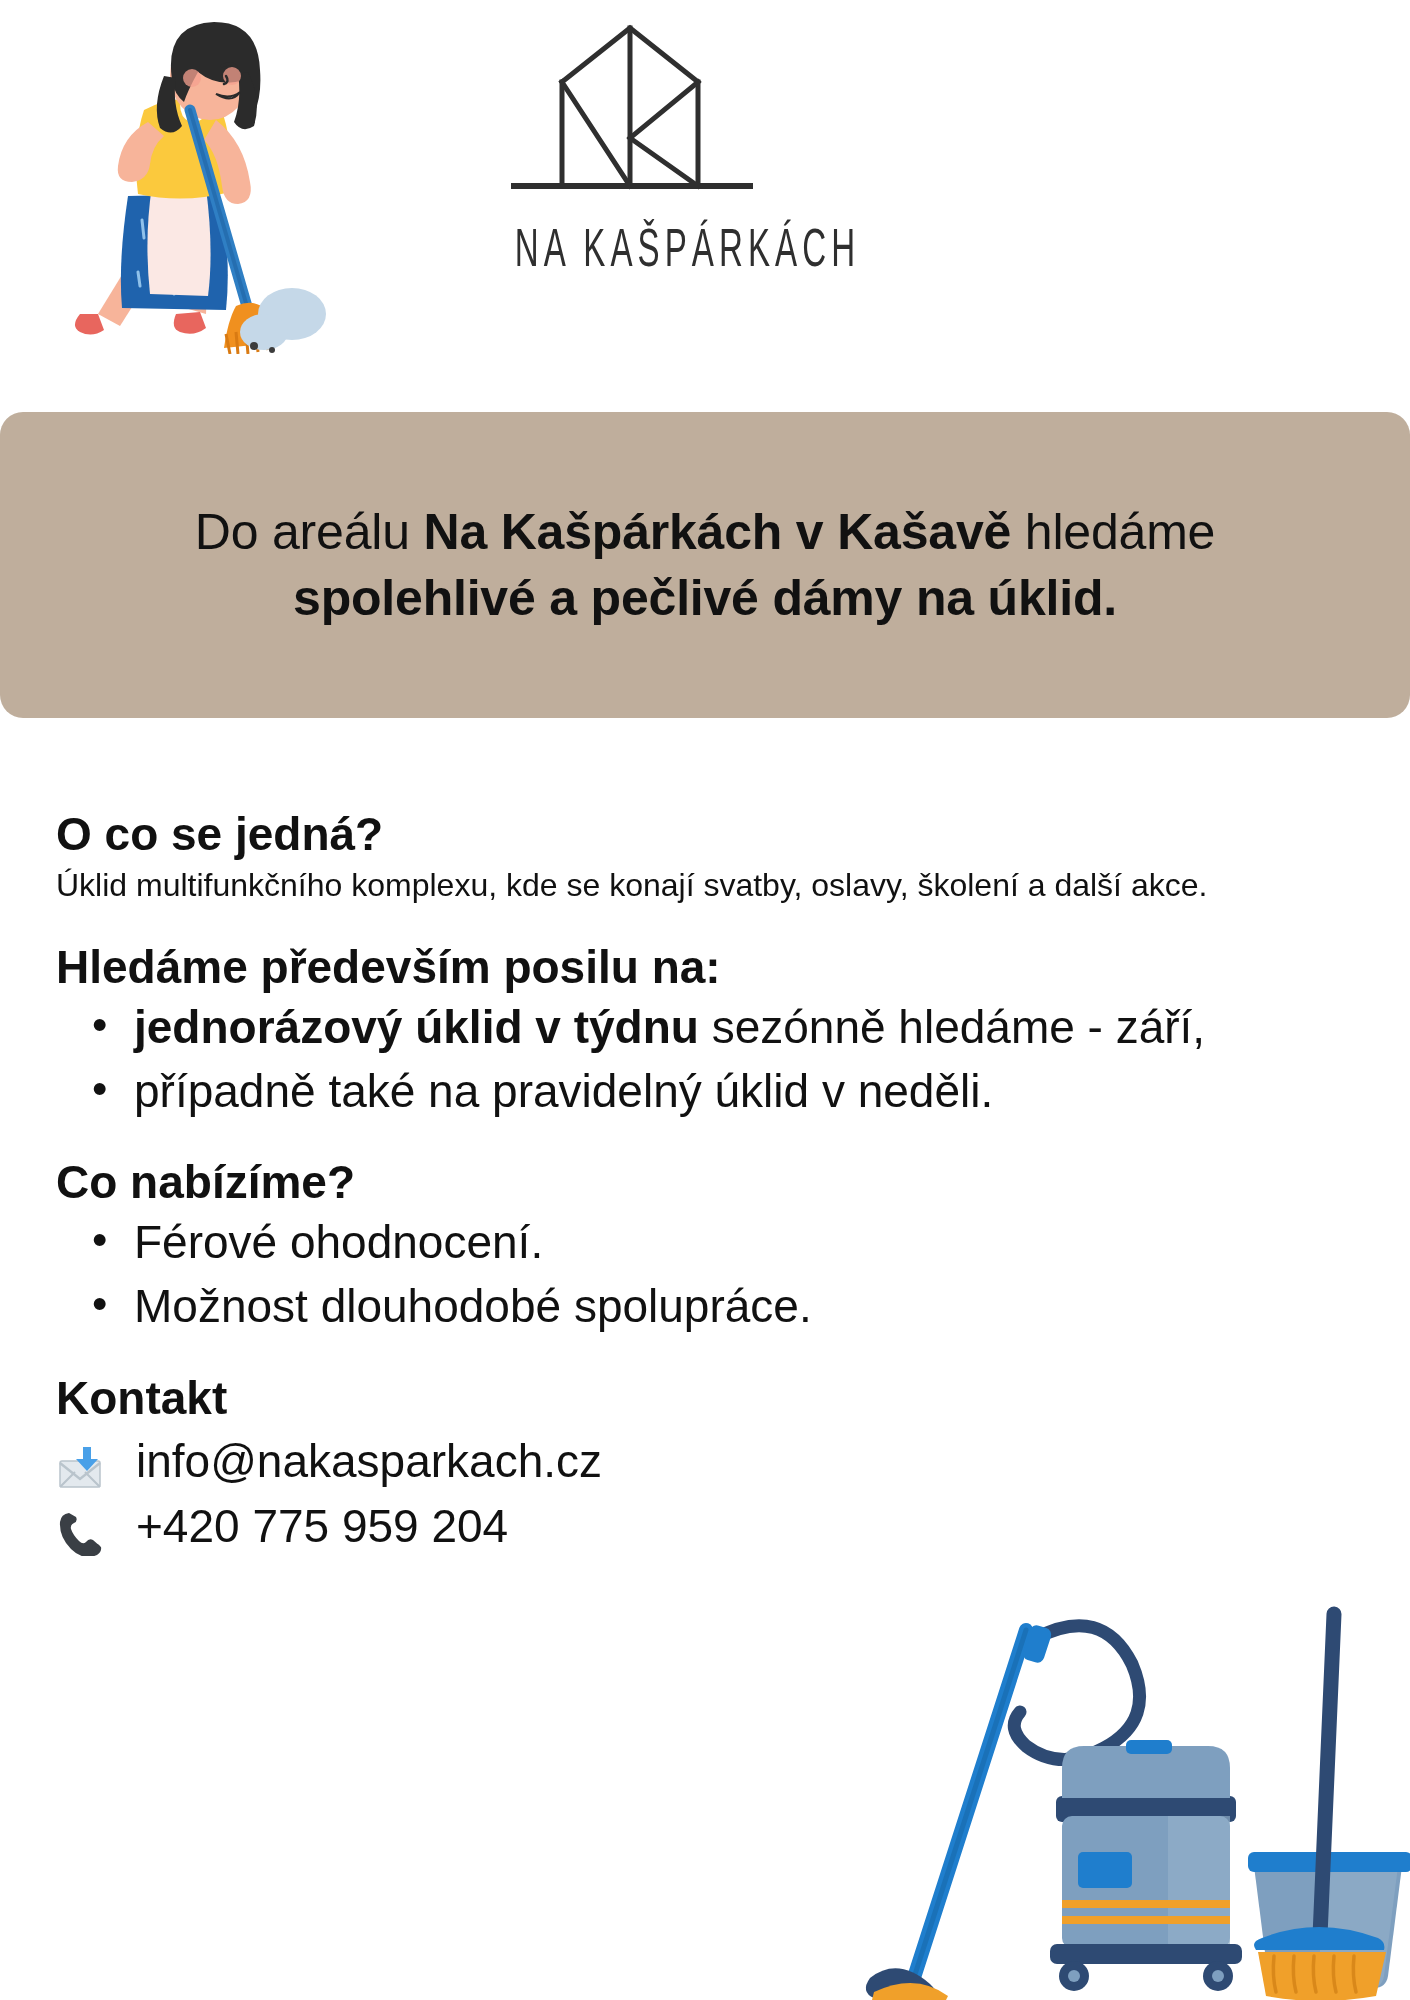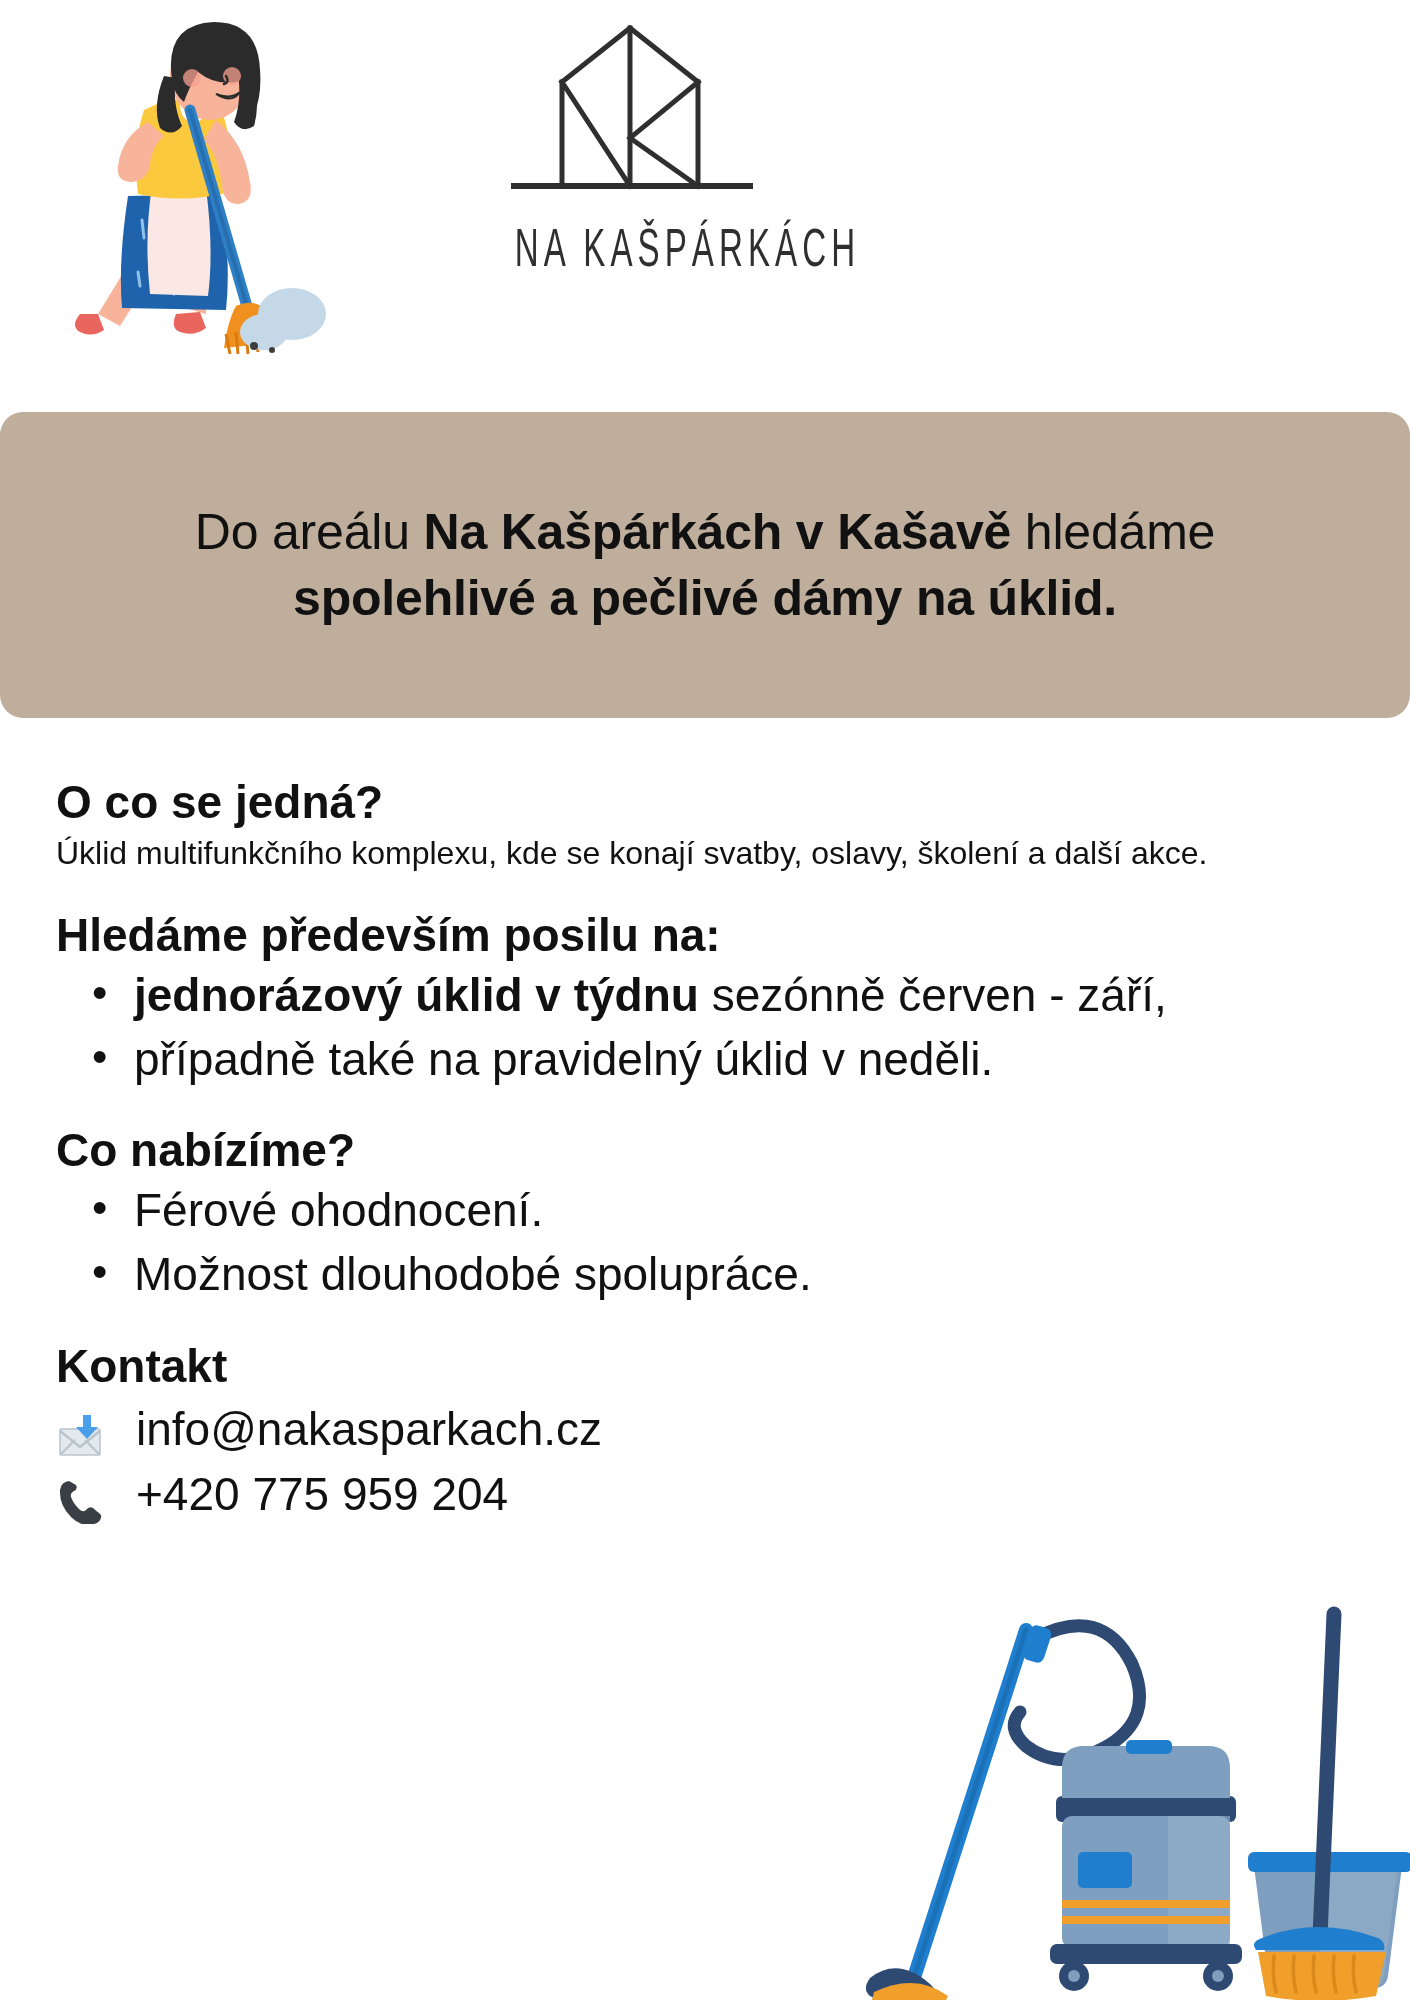--- a/index.html
+++ b/index.html
@@ -89,21 +89,21 @@
 
   
   .content {
     position: absolute;
     left: 0;
     top: 718px;
     width: 1410px;
     padding: 58px 56px 0 56px;
   }
 
-  .section { margin-bottom: 34px; }
+  .section { margin-bottom: 34px; margin-top: 32px; }
 
   h2.section-heading {
     font-size: 46px;
     font-weight: 700;
     color: #111111;
     line-height: 1.16;
     margin-bottom: 4px;
   }
 
   p.section-text {
@@ -268,21 +268,21 @@
   <div class="content">
 
     <div class="section">
       <h2 class="section-heading">O co se jedná?</h2>
       <p class="section-text">Úklid multifunkčního komplexu, kde se konají svatby, oslavy, školení a další akce.</p>
     </div>
 
     <div class="section">
       <h2 class="section-heading">Hledáme především posilu na:</h2>
       <ul class="bullet-list">
-        <li><b>jednorázový úklid v týdnu</b><span> sezónně červen - září,</span></li>
+        <li><b>jednorázový úklid v týdnu</b><span> sezónně hledáme - září,</span></li>
         <li><span>případně také na pravidelný úklid v neděli.</span></li>
       </ul>
     </div>
 
     <div class="section">
       <h2 class="section-heading">Co nabízíme?</h2>
       <ul class="bullet-list">
         <li><span>Férové ohodnocení.</span></li>
         <li><span>Možnost dlouhodobé spolupráce.</span></li>
       </ul>

